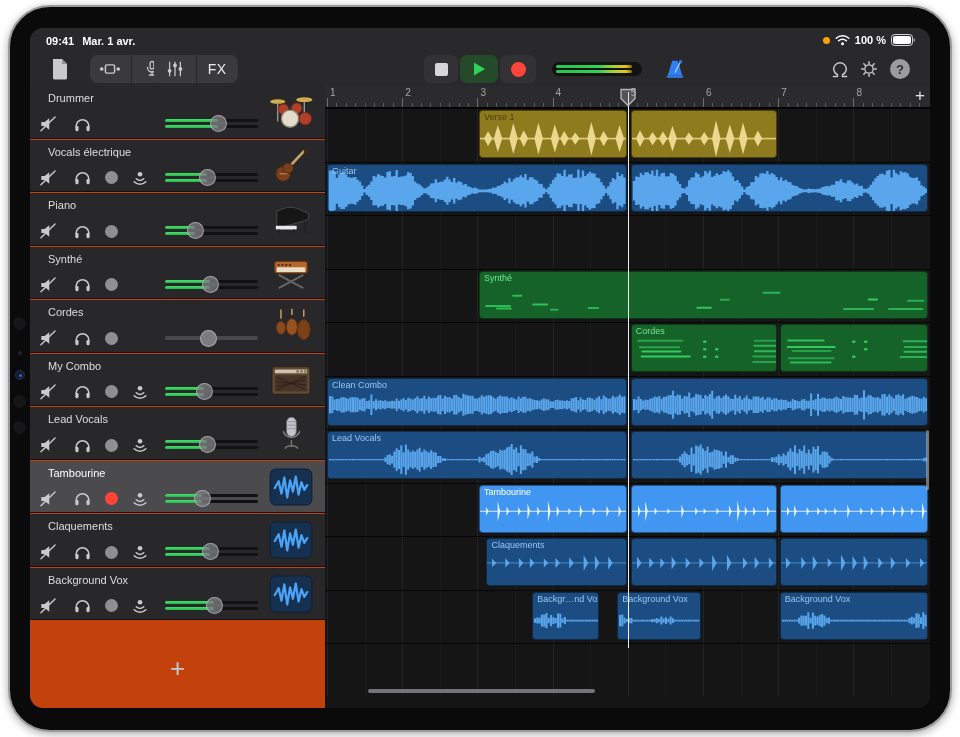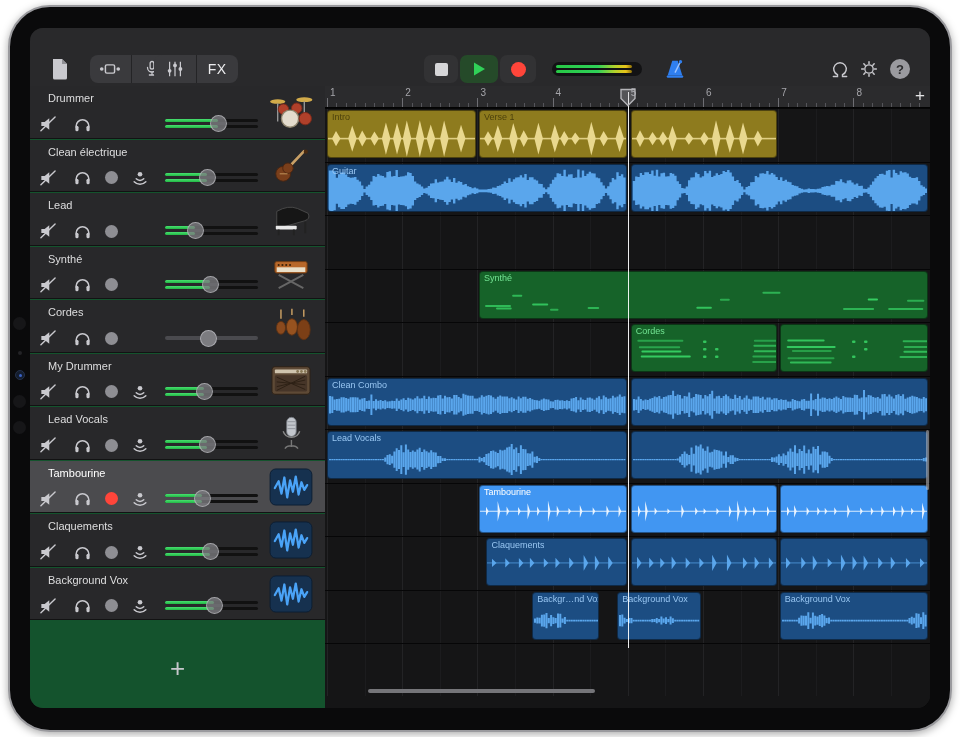--- a/index.html
+++ b/index.html
@@ -21,21 +21,21 @@
   .tgroup .cell{width:50%;display:flex;align-items:center;justify-content:center;}
   .tgroup .div{width:1px;background:#242426;}
   .transport{position:absolute;top:3px;height:28px;border-radius:7px;display:flex;align-items:center;justify-content:center;}
   #fx-label{color:#ececee;font-size:14px;letter-spacing:.5px;}
   #meter{position:absolute;left:522px;top:10px;width:90px;height:14px;background:#121214;border-radius:7px;}
   .meter-bar{position:absolute;left:4px;height:3px;width:76px;border-radius:2px;
      background:linear-gradient(90deg,#27c846 0%,#2fd158 55%,#b5d12a 78%,#e8c319 92%,#8a6d08 100%);}
   #help-circle{width:20px;height:20px;border-radius:50%;background:#9a9a9f;color:#2c2c2e;font-weight:bold;
      font-size:13px;display:flex;align-items:center;justify-content:center;}
   
-  #headerpanel{position:absolute;left:0;top:58px;width:336px;bottom:0;background:#14532d;border-right:1px solid #000;box-sizing:border-box;}
+  #headerpanel{position:absolute;left:0;top:58px;width:336px;bottom:0;background:#c2410c;border-right:1px solid #000;box-sizing:border-box;}
   .trow{position:absolute;left:0;width:295px;height:52.5px;background:#28282a;border-bottom:1px solid #121213;box-sizing:border-box;}
   .trow.selected{background:#4b4b4e;}
   .tname{position:absolute;left:18px;top:6px;font-size:11px;color:#dededf;white-space:nowrap;}
   .ctl{position:absolute;top:26px;width:24px;height:24px;display:flex;align-items:center;justify-content:center;}
   .recdot{width:13px;height:13px;border-radius:50%;}
   .slider{position:absolute;left:135px;top:31px;width:93px;height:14px;}
   .sl-line{position:absolute;left:0;width:100%;height:3px;border-radius:2px;background:#111;}
   .sl-fill{position:absolute;left:0;height:3px;border-radius:2px;background:linear-gradient(180deg,#49e070,#22b845);}
   .sl-gray{position:absolute;left:0;top:5px;width:100%;height:3.5px;border-radius:2px;background:#4a4a4e;}
   .knob{position:absolute;top:-2px;width:17px;height:17px;border-radius:50%;background:rgba(125,125,130,.78);
@@ -68,20 +68,44 @@
  <div id="frame">
   <div class="bezel-dot" style="left:3px;top:310px;width:13px;height:13px;background:#161618;"></div>
   <div class="bezel-dot" style="left:8px;top:344px;width:4px;height:4px;background:#232326;"></div>
   <div class="bezel-dot" style="left:5px;top:363px;width:10px;height:10px;background:#141d2e;border:1px solid #24314a;box-sizing:border-box;"></div>
   <div class="bezel-dot" style="left:8.5px;top:366.5px;width:3px;height:3px;background:#3a62c4;"></div>
   <div class="bezel-dot" style="left:3px;top:388px;width:13px;height:13px;background:#161618;"></div>
   <div class="bezel-dot" style="left:3px;top:414px;width:13px;height:13px;background:#161618;"></div>
 
   <div id="screen">
     <div id="topband">
+      <div id="statusbar">
+        <div id="status-left">
+          <span>09:41</span>
+          <span>Mar. 1 avr.</span>
+        </div>
+        <div id="status-right">
+          <span style="width:7px;height:7px;border-radius:50%;background:#ff9f0a;display:inline-block;"></span>
+          <span>
+            <svg width="15" height="12" viewBox="0 0 15 12">
+                  <path d="M1.2 4.2a9.2 9.2 0 0 1 12.6 0" fill="none" stroke="#fff" stroke-width="1.5" stroke-linecap="round"></path>
+                  <path d="M3.6 6.8a5.6 5.6 0 0 1 7.8 0" fill="none" stroke="#fff" stroke-width="1.5" stroke-linecap="round"></path>
+                  <circle cx="7.5" cy="9.8" r="1.5" fill="#fff"></circle>
+                </svg>
+          </span>
+          <span>100 %</span>
+          <span style="display:inline-flex;align-items:center;">
+            <svg width="25" height="12" viewBox="0 0 25 12">
+                  <rect x="0.5" y="0.5" width="21" height="11" rx="3" fill="none" stroke="rgba(255,255,255,.8)"></rect>
+                  <rect x="2" y="2" width="18" height="8" rx="2" fill="#fff"></rect>
+                  <path d="M22.8 4 a2.5 2.5 0 0 1 0 4" fill="rgba(255,255,255,.8)"></path>
+                </svg>
+          </span>
+        </div>
+      </div>
       <div id="toolbar">
         <div class="tbtn" style="left:18px;top:5px;width:24px;height:24px;">
           <span>
                 <svg width="18" height="22" viewBox="0 0 18 22">
                   <path d="M2 1 h9 l5 5 v14 a1.5 1.5 0 0 1 -1.5 1.5 h-11 A1.5 1.5 0 0 1 2 20 Z" fill="#c9c9ce"></path>
                   <path d="M11 1 v5 h5 z" fill="#8f8f94"></path>
                 </svg>
               </span>
         </div>
         <div class="tgroup" style="left:60px;width:82px;">
@@ -205,21 +229,21 @@
                 <ellipse cx="37" cy="7" rx="8.5" ry="2.6" fill="#d2ab4a"></ellipse>
                 <path d="M37 9 L37 30" stroke="#9a9a9a" stroke-width="1.4"></path>
                 <circle cx="15" cy="17" r="5.5" fill="#b0402a" stroke="#7d2a1a"></circle>
                 <circle cx="29" cy="16" r="5.5" fill="#b0402a" stroke="#7d2a1a"></circle>
                 <circle cx="22" cy="27" r="9" fill="#e3dccd" stroke="#8f866f" stroke-width="1.5"></circle>
                 <circle cx="38" cy="27" r="6.5" fill="#b0402a" stroke="#7d2a1a"></circle>
               </svg>
             </div>
           </div>
           <div class="trow" style="top: 53.5px;">
-            <div class="tname">Clean électrique</div>
+            <div class="tname">Vocals électrique</div>
             <div class="ctl" style="left:6px;">
               <span>
                 <svg width="20" height="20" viewBox="0 0 24 24">
                   <path d="M4 9.5 h4 L13.5 5 v14 L8 14.5 H4 Z" fill="#c9c9ce"></path>
                   <path d="M3.5 20 L20.5 3.5" stroke="#c9c9ce" stroke-width="1.7" stroke-linecap="round"></path>
                 </svg>
               </span>
             </div>
             <div class="ctl" style="left:40px;">
               <span>
@@ -253,21 +277,21 @@
               <svg width="40" height="38" viewBox="0 0 46 40">
                 <path d="M38 3 L20 22" stroke="#c9a066" stroke-width="3" stroke-linecap="round"></path>
                 <circle cx="40" cy="3.5" r="2.4" fill="#4a2a10"></circle>
                 <circle cx="14" cy="29" r="8.5" fill="#7a3f1b" stroke="#4a2510"></circle>
                 <circle cx="19.5" cy="22.5" r="6" fill="#7a3f1b" stroke="#4a2510"></circle>
                 <path d="M10 29 h9" stroke="#caa064" stroke-width="1"></path>
               </svg>
             </div>
           </div>
           <div class="trow" style="top: 107px;">
-            <div class="tname">Lead</div>
+            <div class="tname">Piano</div>
             <div class="ctl" style="left:6px;">
               <span>
                 <svg width="20" height="20" viewBox="0 0 24 24">
                   <path d="M4 9.5 h4 L13.5 5 v14 L8 14.5 H4 Z" fill="#c9c9ce"></path>
                   <path d="M3.5 20 L20.5 3.5" stroke="#c9c9ce" stroke-width="1.7" stroke-linecap="round"></path>
                 </svg>
               </span>
             </div>
             <div class="ctl" style="left:40px;">
               <span>
@@ -372,21 +396,21 @@
                   <ellipse cx="12" cy="22" rx="5" ry="7" fill="#8a4a1e"></ellipse>
                   <path d="M24 8 V1" stroke="#caa064" stroke-width="1.6"></path>
                   <ellipse cx="24" cy="21" rx="6" ry="9" fill="#96521f"></ellipse>
                   <path d="M37 10 V2" stroke="#caa064" stroke-width="1.6"></path>
                   <ellipse cx="37" cy="24" rx="7" ry="11" fill="#7c3f16"></ellipse>
                 </g>
               </svg>
             </div>
           </div>
           <div class="trow" style="top: 267.5px;">
-            <div class="tname">My Drummer</div>
+            <div class="tname">My Combo</div>
             <div class="ctl" style="left:6px;">
               <span>
                 <svg width="20" height="20" viewBox="0 0 24 24">
                   <path d="M4 9.5 h4 L13.5 5 v14 L8 14.5 H4 Z" fill="#c9c9ce"></path>
                   <path d="M3.5 20 L20.5 3.5" stroke="#c9c9ce" stroke-width="1.7" stroke-linecap="round"></path>
                 </svg>
               </span>
             </div>
             <div class="ctl" style="left:40px;">
               <span>
@@ -710,37 +734,20 @@
           <div class="lanesep" style="top:75.5px;"></div>
           <div class="lanesep" style="top:129.0px;"></div>
           <div class="lanesep" style="top:182.5px;"></div>
           <div class="lanesep" style="top:236.0px;"></div>
           <div class="lanesep" style="top:289.5px;"></div>
           <div class="lanesep" style="top:343.0px;"></div>
           <div class="lanesep" style="top:396.5px;"></div>
           <div class="lanesep" style="top:450.0px;"></div>
           <div class="lanesep" style="top:503.5px;"></div>
           <div class="lanesep" style="top:557.0px;"></div>
-          <div class="region" style="left:2.0px;top:24.0px;width:148.9px;height:48.0px;background:#8e7b1e;">
-            <svg width="149" height="46" viewBox="0 0 149 46">
-              <rect x="0" y="26.799999999999997" width="148.89600000000002" height="1.6" fill="#e9d88e" opacity=".9"></rect>
-              <path d="M4.0 27.599999999999998 L8.0 20.0 L12.5 27.599999999999998 L8.0 35.2 Z" fill="#e9d88e"></path>
-              <path d="M20.2 27.599999999999998 L24.2 14.5 L28.7 27.599999999999998 L24.2 40.7 Z" fill="#e9d88e"></path>
-              <path d="M30.2 27.599999999999998 L34.2 19.6 L38.7 27.599999999999998 L34.2 35.6 Z" fill="#e9d88e"></path>
-              <path d="M42.4 27.599999999999998 L46.4 20.5 L50.9 27.599999999999998 L46.4 34.7 Z" fill="#e9d88e"></path>
-              <path d="M53.9 27.599999999999998 L57.9 11.5 L62.4 27.599999999999998 L57.9 43.7 Z" fill="#e9d88e"></path>
-              <path d="M65.0 27.599999999999998 L69.0 11.8 L73.5 27.599999999999998 L69.0 43.4 Z" fill="#e9d88e"></path>
-              <path d="M74.8 27.599999999999998 L78.8 9.5 L83.3 27.599999999999998 L78.8 45.7 Z" fill="#e9d88e"></path>
-              <path d="M87.8 27.599999999999998 L91.8 9.3 L96.3 27.599999999999998 L91.8 45.9 Z" fill="#e9d88e"></path>
-              <path d="M98.7 27.599999999999998 L102.7 13.5 L107.2 27.599999999999998 L102.7 41.7 Z" fill="#e9d88e"></path>
-              <path d="M112.1 27.599999999999998 L116.1 9.4 L120.6 27.599999999999998 L116.1 45.8 Z" fill="#e9d88e"></path>
-              <path d="M129.0 27.599999999999998 L133.0 13.7 L137.5 27.599999999999998 L133.0 41.5 Z" fill="#e9d88e"></path>
-            </svg>
-            <span class="rlabel" style="color:#4d420d;">Intro</span>
-          </div>
           <div class="region" style="left:153.9px;top:24.0px;width:148.1px;height:48.0px;background:#8e7b1e;">
             <svg width="148" height="46" viewBox="0 0 148 46">
               <rect x="0" y="26.799999999999997" width="148.144" height="1.6" fill="#e9d88e" opacity=".9"></rect>
               <path d="M4.0 27.599999999999998 L8.0 20.2 L12.5 27.599999999999998 L8.0 35.0 Z" fill="#e9d88e"></path>
               <path d="M13.8 27.599999999999998 L17.8 14.3 L22.3 27.599999999999998 L17.8 40.9 Z" fill="#e9d88e"></path>
               <path d="M29.3 27.599999999999998 L33.3 12.1 L37.8 27.599999999999998 L33.3 43.1 Z" fill="#e9d88e"></path>
               <path d="M39.7 27.599999999999998 L43.7 19.3 L48.2 27.599999999999998 L43.7 35.9 Z" fill="#e9d88e"></path>
               <path d="M54.4 27.599999999999998 L58.4 11.8 L62.9 27.599999999999998 L58.4 43.4 Z" fill="#e9d88e"></path>
               <path d="M70.8 27.599999999999998 L74.8 13.6 L79.3 27.599999999999998 L74.8 41.6 Z" fill="#e9d88e"></path>
               <path d="M80.2 27.599999999999998 L84.2 19.9 L88.7 27.599999999999998 L84.2 35.3 Z" fill="#e9d88e"></path>

